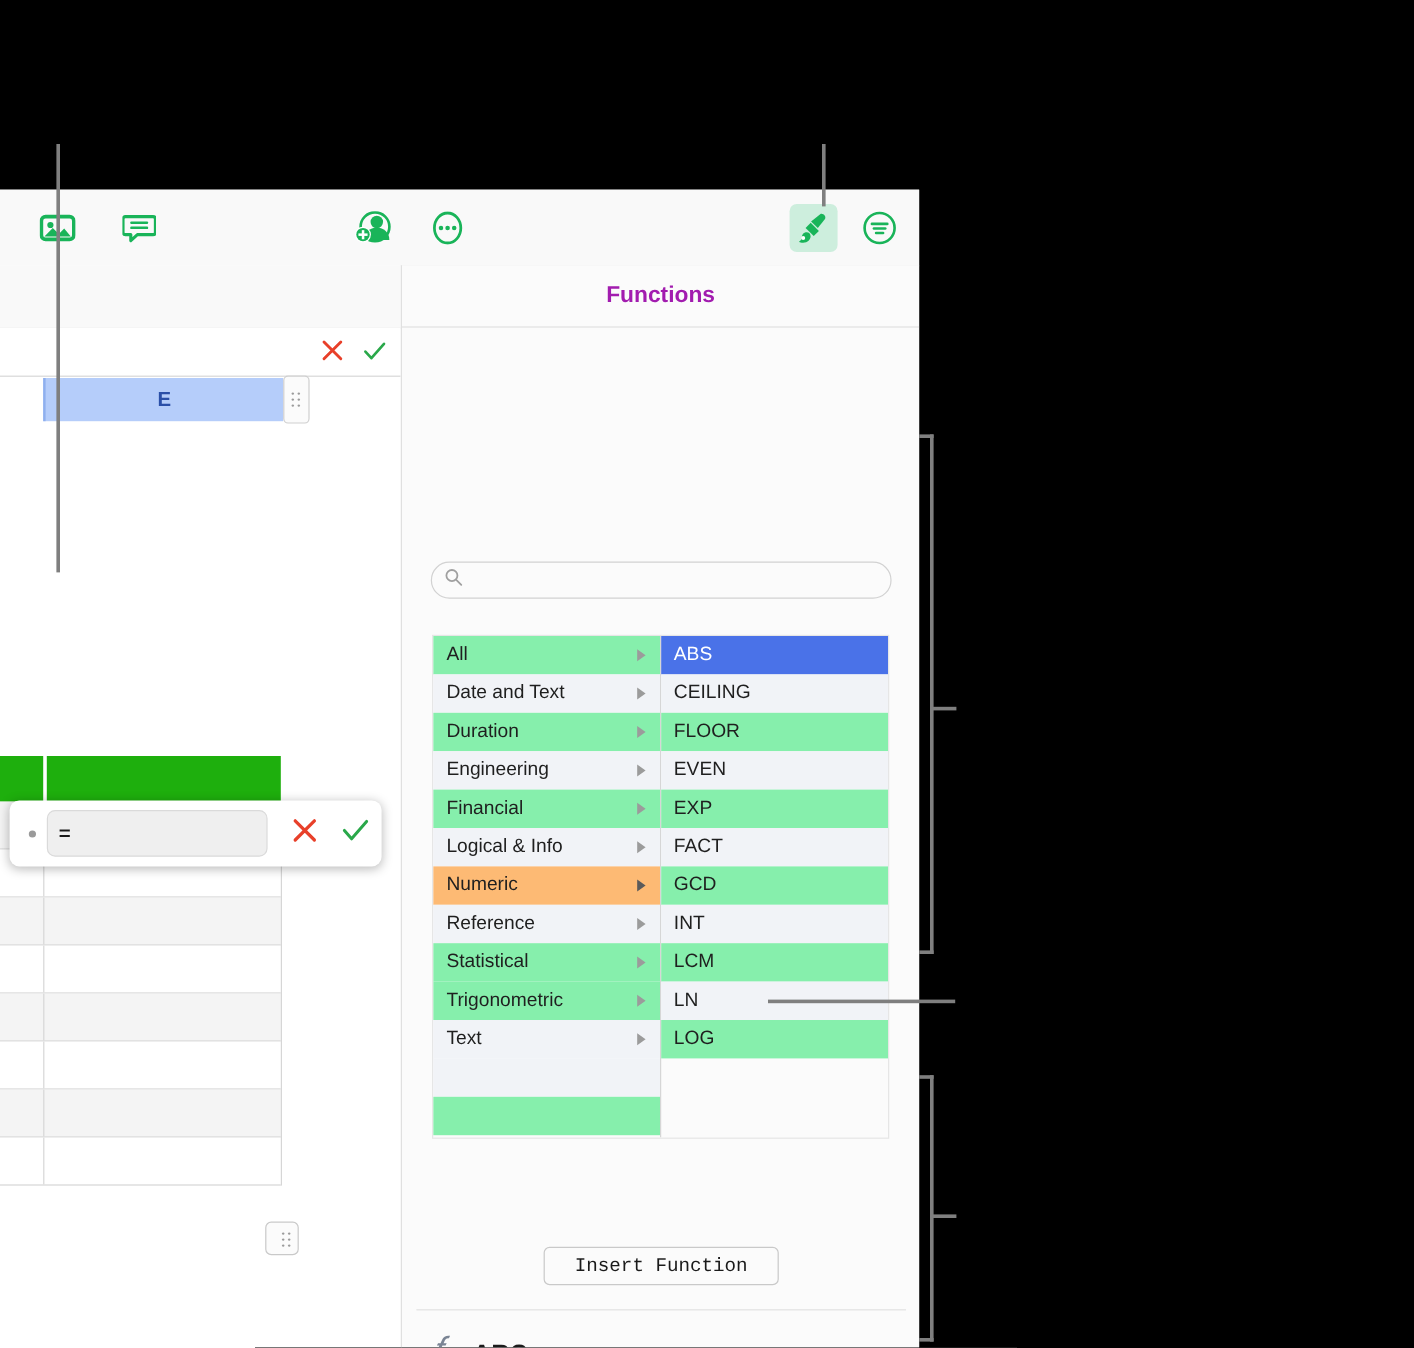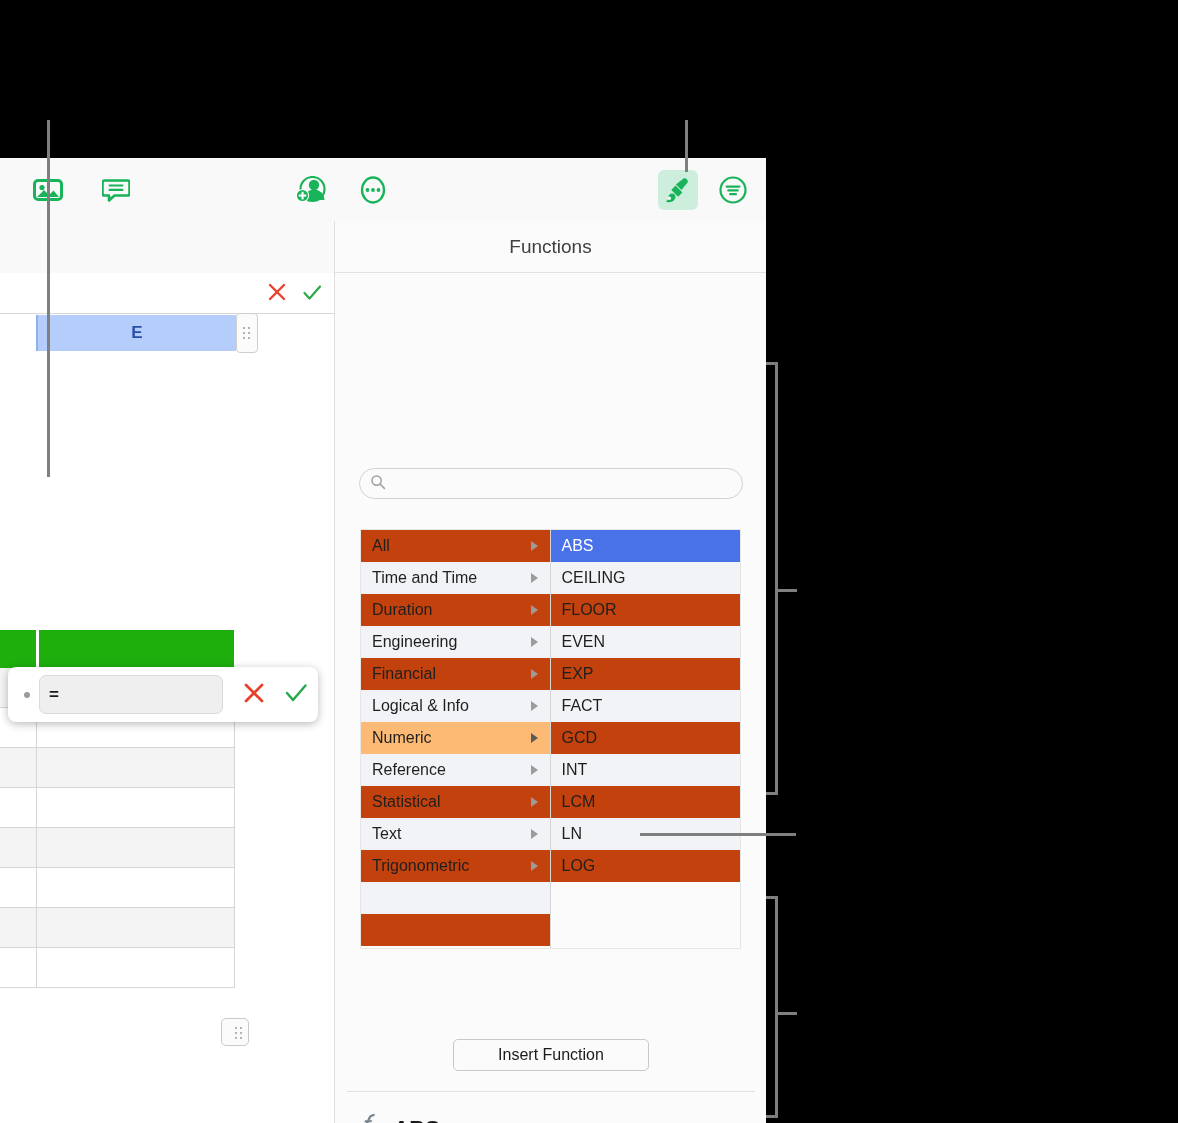--- a/index.html
+++ b/index.html
@@ -226,23 +226,24 @@
     box-sizing: border-box;
   }
   .panel-title {
     position: absolute;
     left: 0; top: 0;
     width: 431px;
     height: 52px;
     line-height: 52px;
     text-align: center;
     font-size: 19px;
-    color: #404040;
+    color: #a21caf;
     border-bottom: 1px solid #e0e0e0;
     box-sizing: border-box;
+    font-weight: bold;
   }
   .search-wrap {
     position: absolute;
     left: 24px;
     top: 247px;
     width: 384px;
     height: 31px;
     border: 1px solid #d2d2d2;
     border-radius: 16px;
     background: #fbfbfb;
@@ -276,21 +277,21 @@
     height: 32px;
     display: flex;
     align-items: center;
     font-size: 16px;
     color: #1f1f1f;
     padding-left: 11px;
     box-sizing: border-box;
     position: relative;
   }
   .row.alt { background: #f1f3f7; }
-  .row.white { background: #c2410c; }
+  .row.white { background: #86efac; }
   .row.cat-sel { background: #fdba74; }
   .row.fn-sel { background: #4a72e8; color: #ffffff; }
   .row .arrow {
     position: absolute;
     right: 12px;
     width: 0; height: 0;
     border-left: 7px solid #9b9b9b;
     border-top: 5px solid transparent;
     border-bottom: 5px solid transparent;
   }
@@ -304,20 +305,21 @@
     height: 32px;
     background: #fbfbfb;
     border: 1px solid #c9c9c9;
     border-radius: 5px;
     box-sizing: border-box;
     font-size: 16px;
     color: #1a1a1a;
     display: flex;
     align-items: center;
     justify-content: center;
+    font-family: Liberation Mono, monospace;
   }
   .panel-divider {
     position: absolute;
     left: 12px;
     top: 870px;
     width: 408px;
     height: 1px;
     background: #e1e1e1;
   }
 
@@ -533,21 +535,21 @@
       </div>
 
       <div class="lists">
 
         <div class="cat-col">
           <div class="row white">
               <span>All</span>
               <span class="arrow"></span>
             </div>
           <div class="row alt">
-              <span>Time and Time</span>
+              <span>Date and Text</span>
               <span class="arrow"></span>
             </div>
           <div class="row white">
               <span>Duration</span>
               <span class="arrow"></span>
             </div>
           <div class="row alt">
               <span>Engineering</span>
               <span class="arrow"></span>
             </div>
@@ -564,26 +566,26 @@
               <span class="arrow"></span>
             </div>
           <div class="row alt">
               <span>Reference</span>
               <span class="arrow"></span>
             </div>
           <div class="row white">
               <span>Statistical</span>
               <span class="arrow"></span>
             </div>
+          <div class="row white">
+              <span>Trigonometric</span>
+              <span class="arrow"></span>
+            </div>
           <div class="row alt">
               <span>Text</span>
-              <span class="arrow"></span>
-            </div>
-          <div class="row white">
-              <span>Trigonometric</span>
               <span class="arrow"></span>
             </div>
           <div class="row alt"></div>
           <div class="row white"></div>
         </div>
 
         <div class="fn-col">
           <div class="row fn-sel">
               <span>ABS</span>
             </div>

